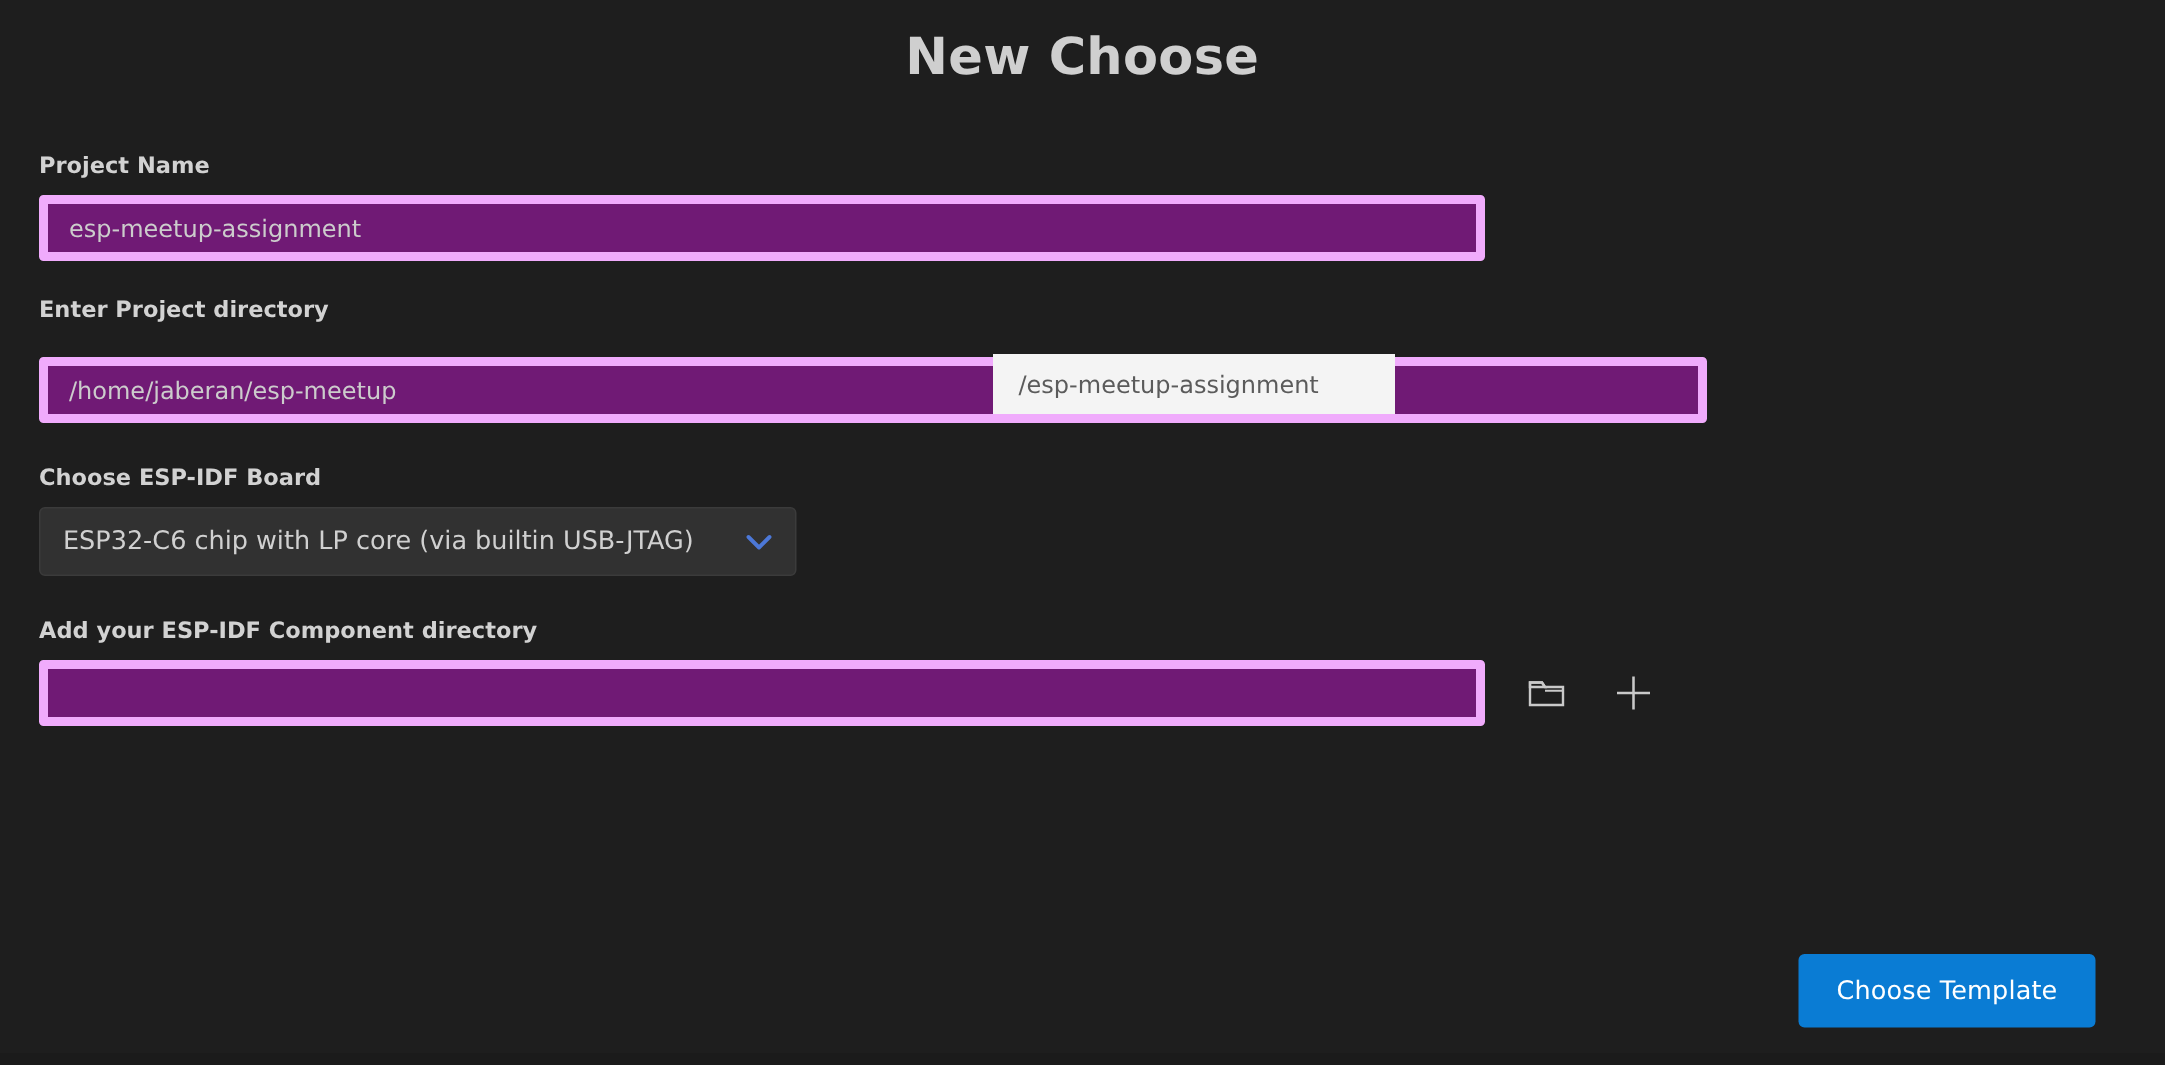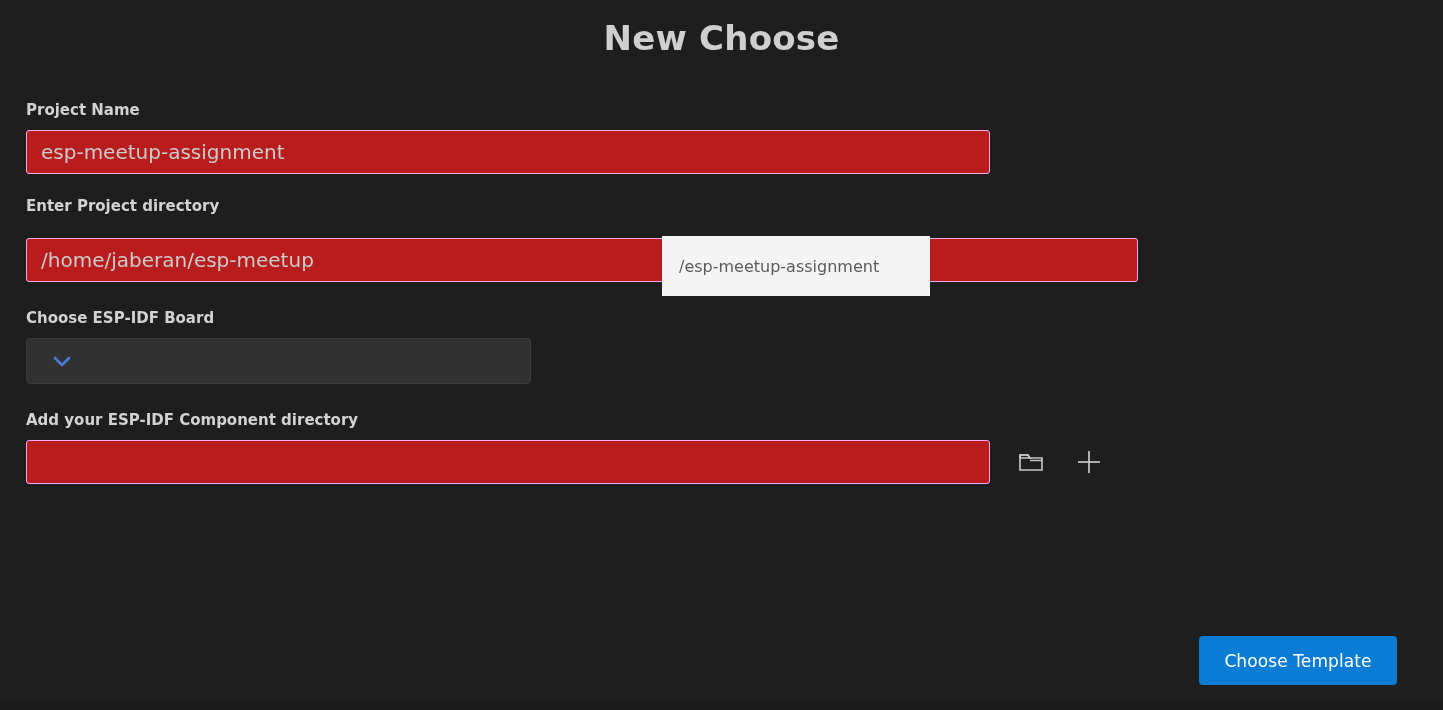--- a/index.html
+++ b/index.html
@@ -51,25 +51,25 @@
     color: #d2d2d2;
     margin-bottom: 10px;
     line-height: 20px;
   }
 
   .group { margin-bottom: 16px; }
 
   .text-input {
     box-sizing: border-box;
     height: 44px;
-    background: #b91c1c;
-    border: 1px solid #f0abfc;
+    background: #701a75;
+    border: 6px solid #f0abfc;
     border-radius: 3px;
     color: #cccccc;
-    font-size: 20px;
+    font-size: 16px;
     font-family: "DejaVu Sans", "Liberation Sans", sans-serif;
     padding: 0 14px;
     outline: none;
     display: flex;
     align-items: center;
   }
 
   
   .row-projectname { margin-top: 0; }
   .input-projectname { width: 964px; }
@@ -89,21 +89,21 @@
     position: absolute;
     left: 0; top: 0;
     width: 1112px;
     height: 44px;
   }
   .dir-suggestion {
     position: absolute;
     left: 636px;
     top: -2px;
     width: 268px;
-    height: 60px;
+    height: 40px;
     background: #f4f4f4;
     color: #5b5b5b;
     font-size: 16px;
     display: flex;
     align-items: center;
     padding-left: 17px;
     box-sizing: border-box;
     white-space: nowrap;
   }
   .icon-btn {
@@ -226,20 +226,21 @@
             </svg>
           </span>
         </button>
       </div>
     </div>
 
     <div class="group">
       <div class="field-label" style="margin-top:26px;">Choose ESP-IDF Board</div>
       <div class="row-board" style="margin-top:0;">
         <div class="select select-board">
+          <span class="select-value">ESP32-C6 chip with LP core (via builtin USB-JTAG)</span>
           <span class="chevron">
             <svg width="20" height="14" viewBox="0 0 20 14">
               <polyline points="3,4 10,11 17,4" fill="none" stroke="#4c78d8" stroke-width="2.6" stroke-linecap="round" stroke-linejoin="round"></polyline>
             </svg>
           </span>
         </div>
       </div>
     </div>
 
 

